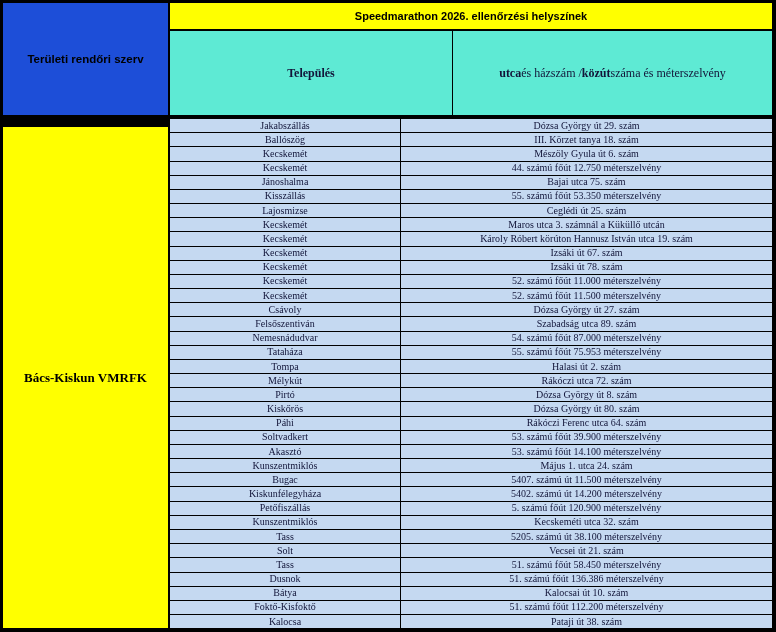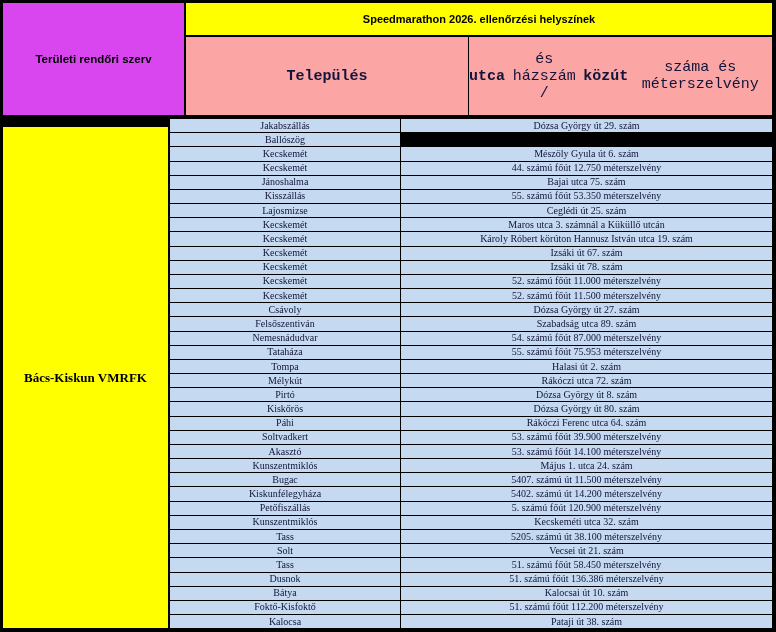--- a/index.html
+++ b/index.html
@@ -19,63 +19,62 @@
     flex-direction: column;
   }
 
   
   .header-block {
     height: 112px;
     display: flex;
     flex-direction: row;
   }
   .corner-cell {
-    width: 183px;
-    background: #d946ef;
+    width: 167px;
+    background: #1d4ed8;
     border-right: 2px solid #000000;
     display: flex;
     align-items: center;
     justify-content: center;
     font-family: "Liberation Sans", sans-serif;
     font-weight: bold;
     font-size: 11.5px;
     color: #000000;
     text-align: center;
   }
   .header-right {
     flex: 1;
     display: flex;
     flex-direction: column;
   }
   .title-cell {
-    height: 34px;
+    height: 28px;
     background: #FFFF00;
     border-bottom: 2px solid #000000;
     display: flex;
     align-items: center;
     justify-content: center;
     font-family: "Liberation Sans", sans-serif;
     font-weight: bold;
     font-size: 11px;
     color: #000000;
   }
   .subheader-row {
     flex: 1;
     display: flex;
     flex-direction: row;
   }
   .sub-cell {
-    background: #fca5a5;
-    display: flex;
-    align-items: center;
-    justify-content: center;
-    font-size: 15px;
+    background: #5eead4;
+    display: flex;
+    align-items: center;
+    justify-content: center;
+    font-size: 12px;
     color: #121539;
     text-align: center;
-    font-family: Liberation Mono, monospace;
   }
   .sub-cell.settlement-h {
     width: 283px;
     border-right: 1px solid #000000;
     font-weight: bold;
   }
   .sub-cell.street-h { flex: 1; font-weight: normal; }
   .sub-cell.street-h b { font-weight: bold; }
 
   .thick-divider {
@@ -162,20 +161,21 @@
 
     <div class="body-block">
       <div class="region-cell">Bács-Kiskun VMRFK</div>
       <div class="rows">
           <div class="row">
             <div class="cell town">Jakabszállás</div>
             <div class="cell addr">Dózsa György út 29. szám</div>
           </div>
           <div class="row">
             <div class="cell town">Ballószög</div>
+            <div class="cell addr">III. Körzet tanya 18. szám</div>
           </div>
           <div class="row">
             <div class="cell town">Kecskemét</div>
             <div class="cell addr">Mészöly Gyula út 6. szám</div>
           </div>
           <div class="row">
             <div class="cell town">Kecskemét</div>
             <div class="cell addr">44. számú főút 12.750 méterszelvény</div>
           </div>
           <div class="row">

